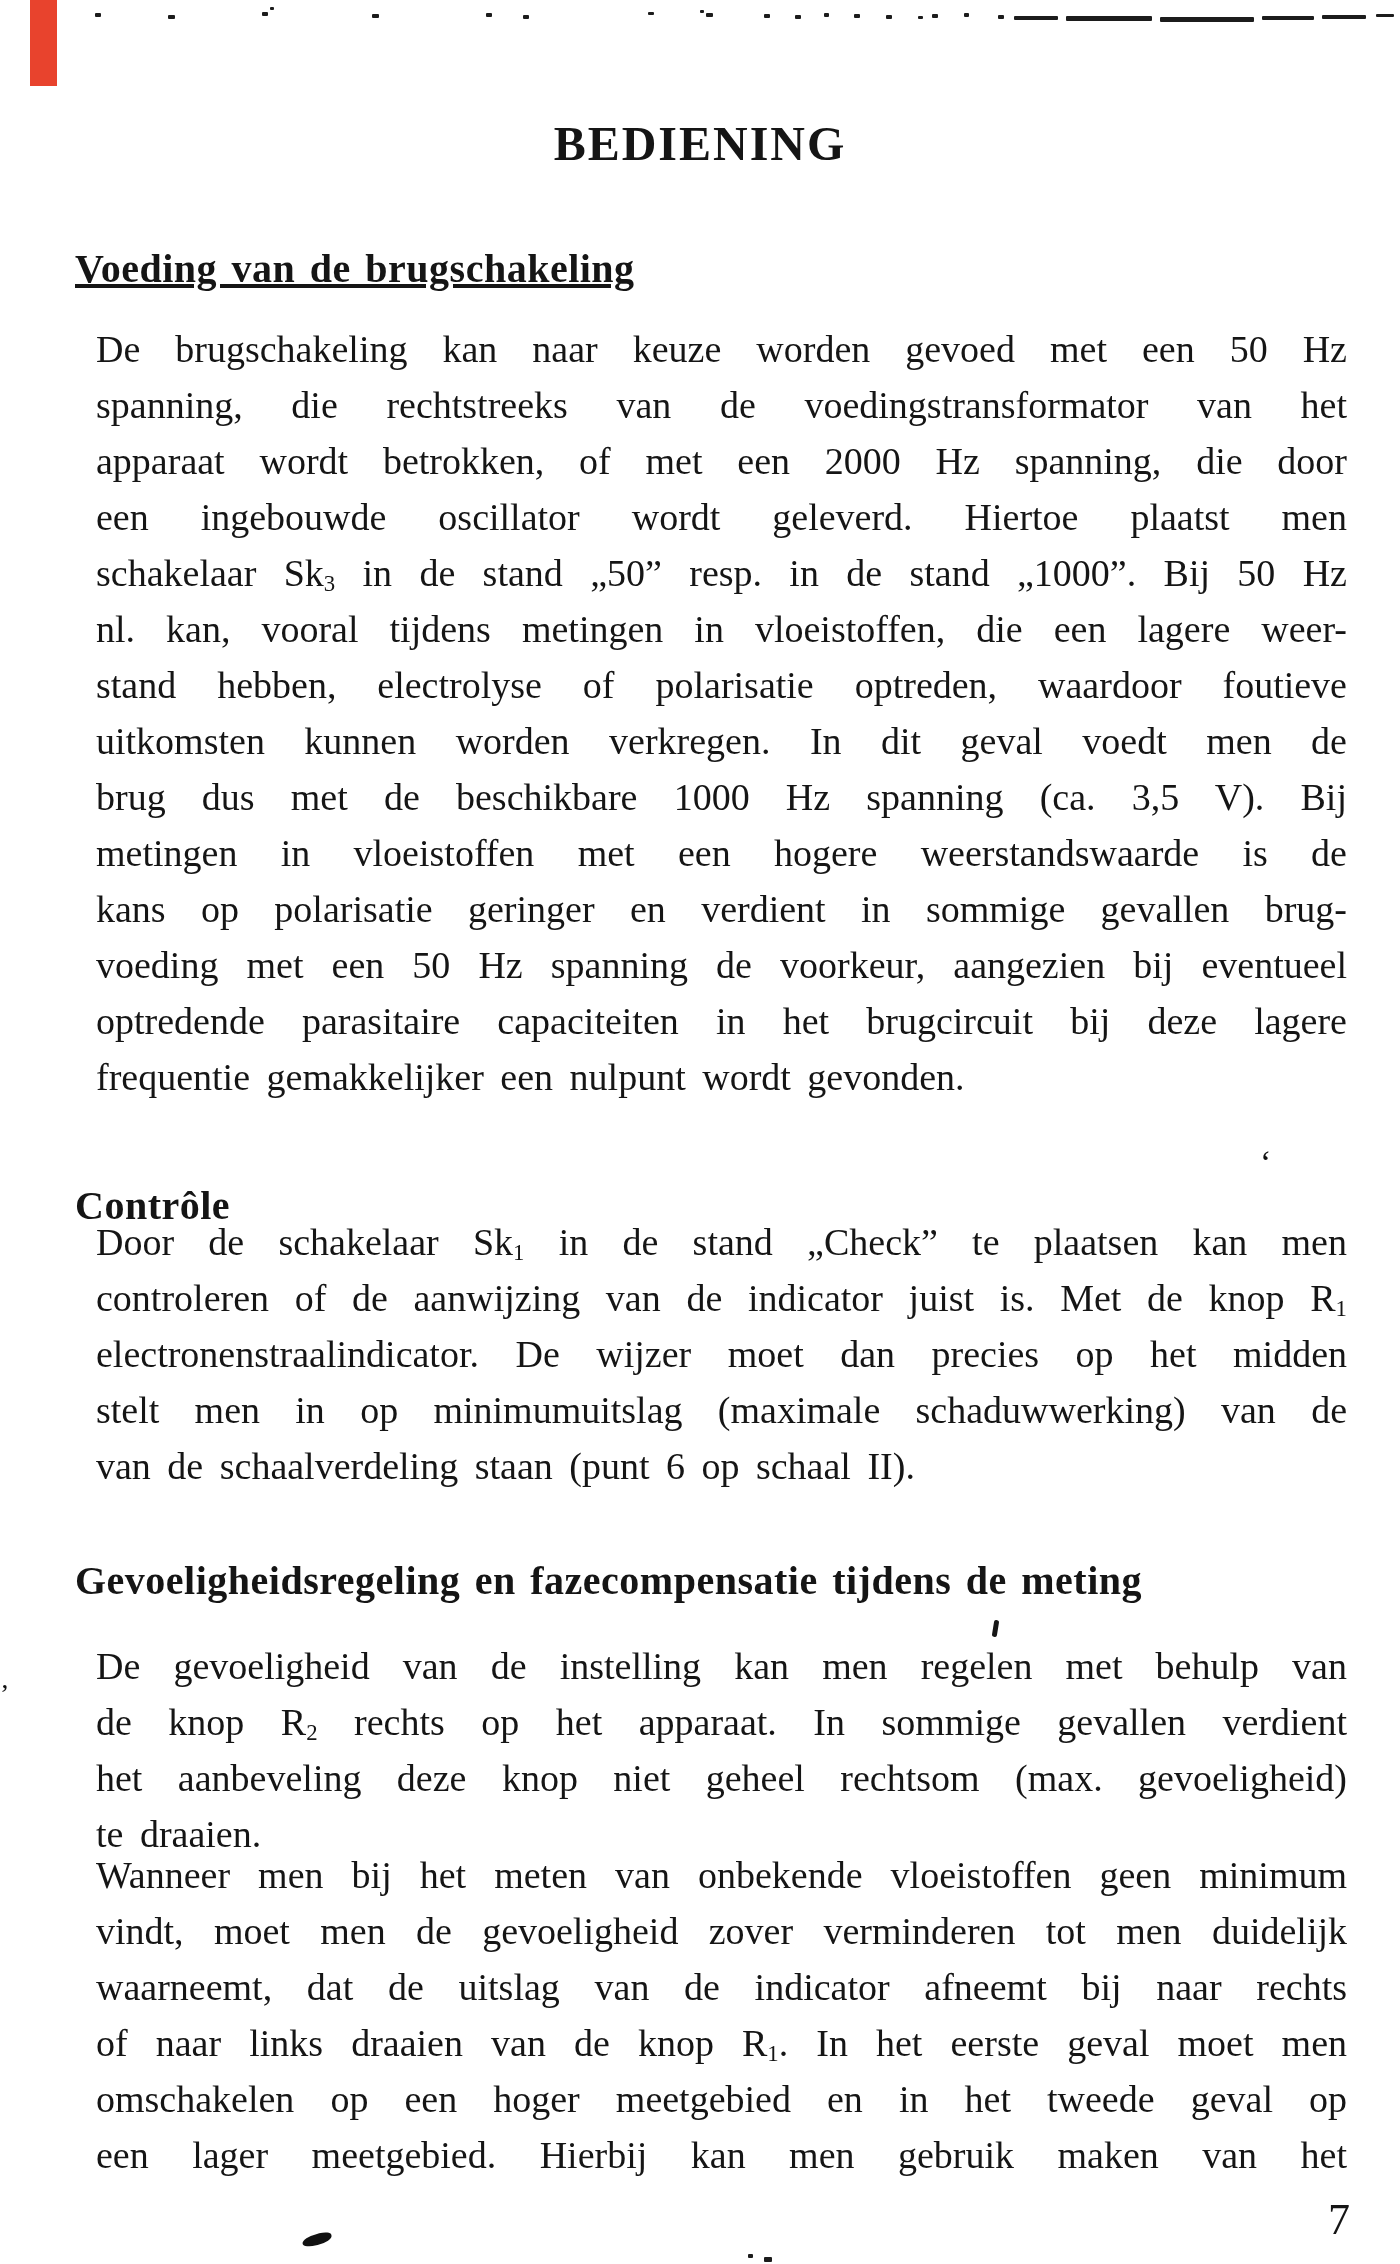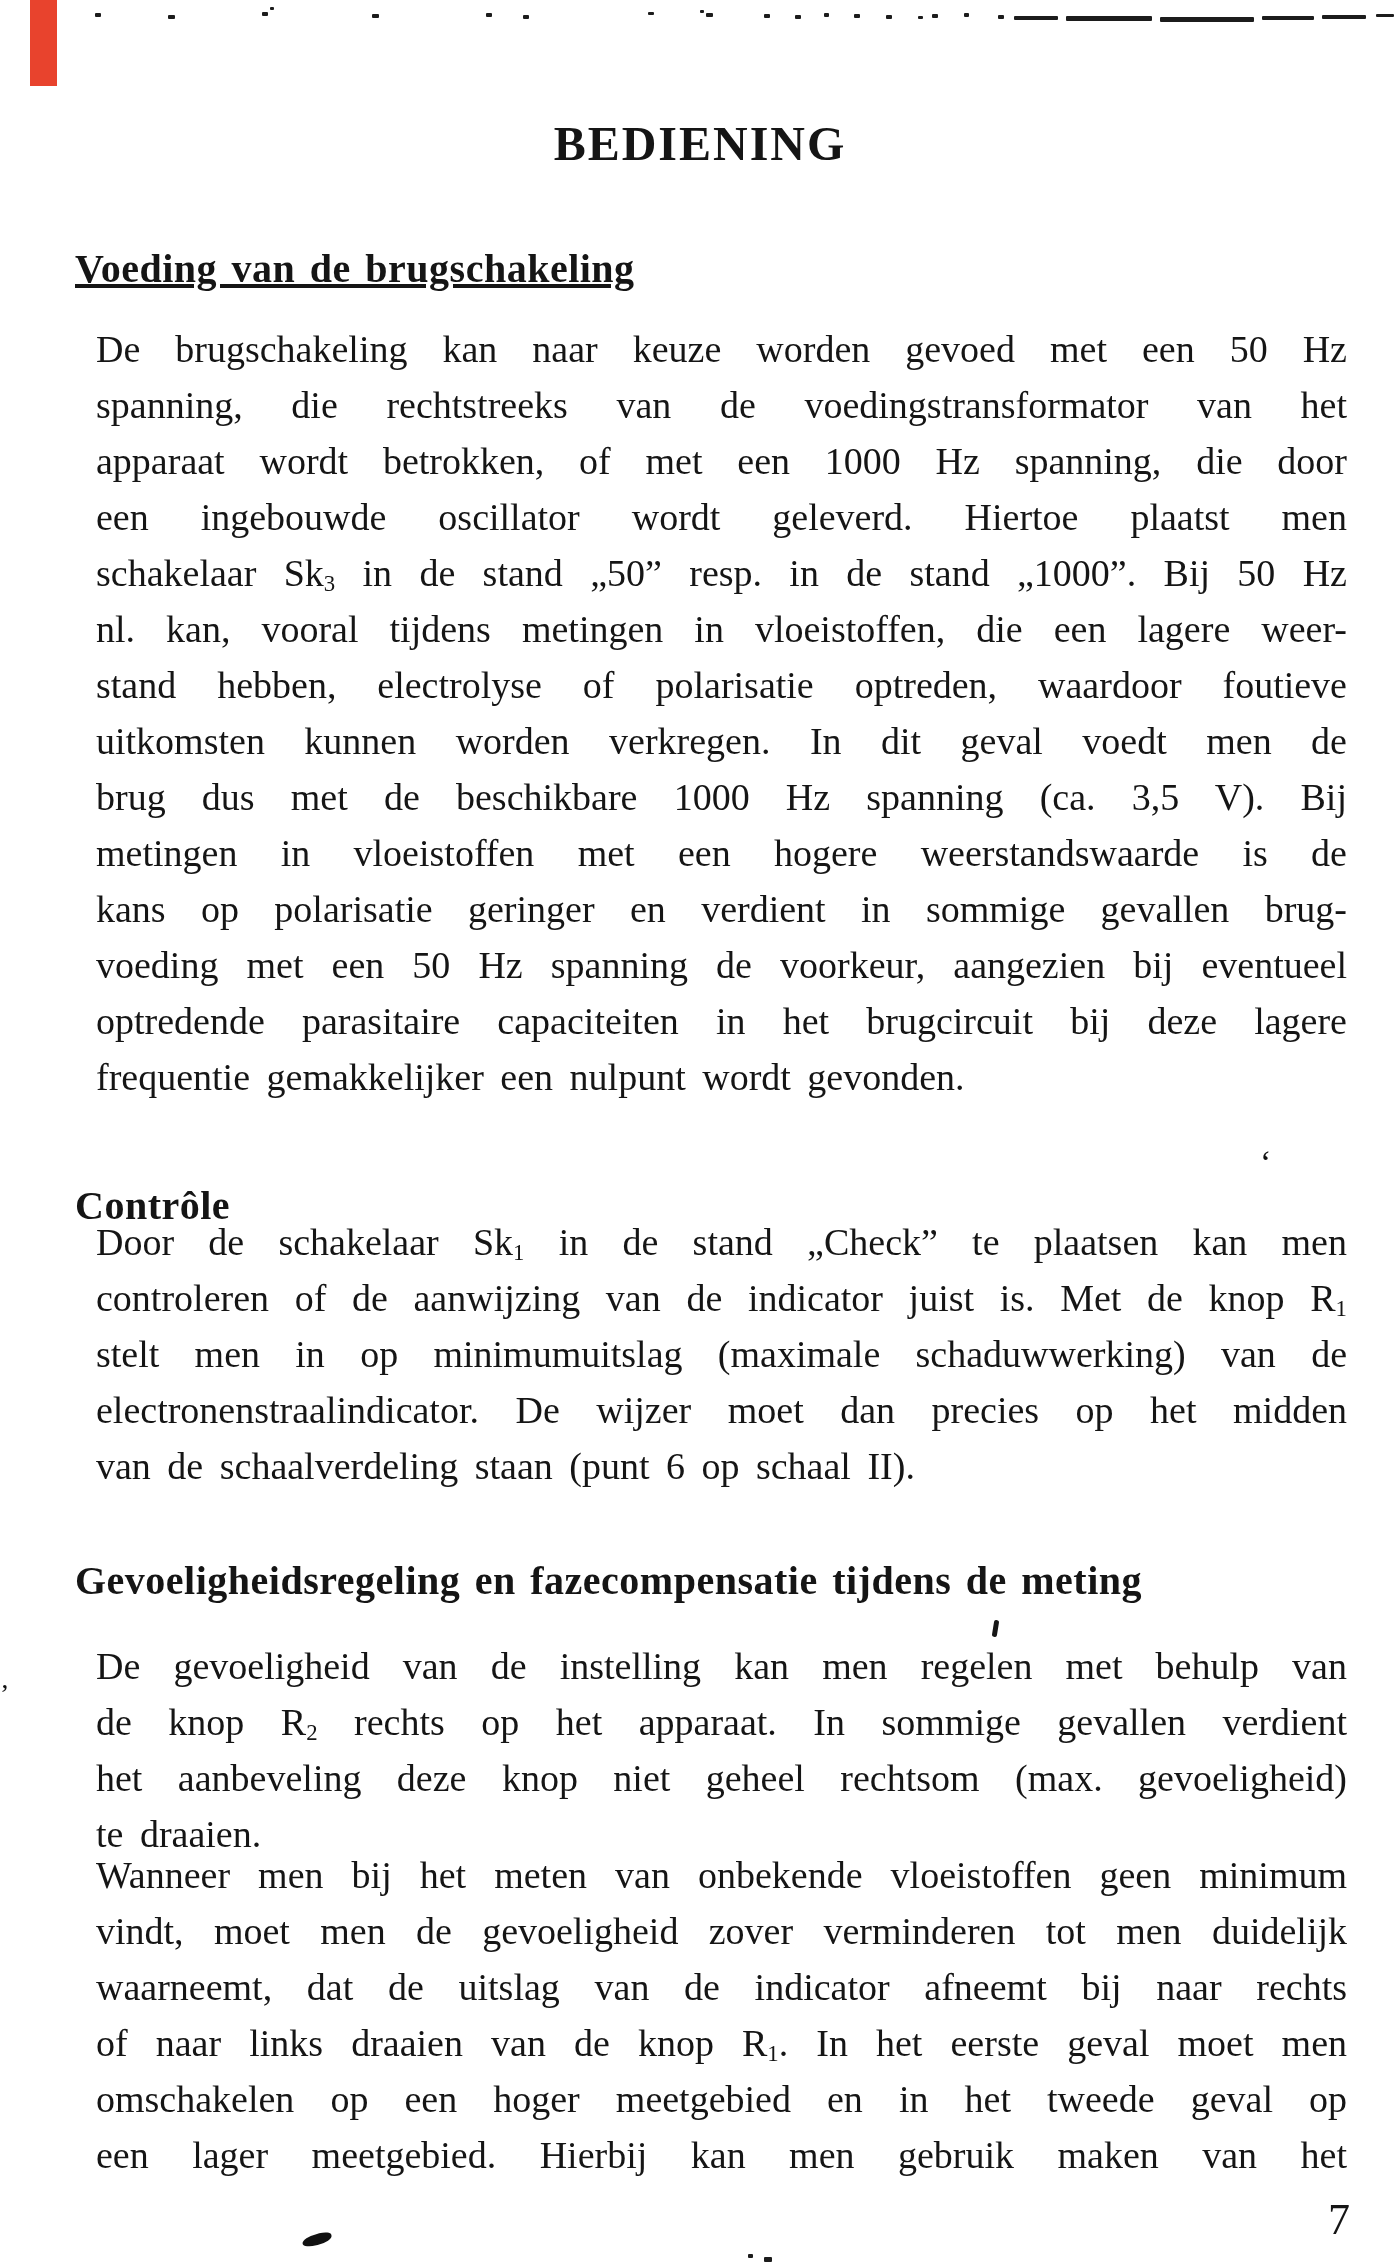--- a/index.html
+++ b/index.html
@@ -86,43 +86,43 @@
       <span style="left: 1376px; top: 14px; width: 18px; height: 3px;"></span>
     </div>
 
   <div class="title">BEDIENING</div>
 
   <div class="heading" style="top:246px;text-decoration:underline;">Voeding van de brugschakeling</div>
 
   <div class="para" style="top:321px;">
       <div class="tline j">De brugschakeling kan naar keuze worden gevoed met een 50 Hz</div>
       <div class="tline j">spanning, die rechtstreeks van de voedingstransformator van het</div>
-      <div class="tline j">apparaat wordt betrokken, of met een 1000 Hz spanning, die door</div>
+      <div class="tline j">apparaat wordt betrokken, of met een 2000 Hz spanning, die door</div>
       <div class="tline j">een ingebouwde oscillator wordt geleverd. Hiertoe plaatst men</div>
       <div class="tline j">schakelaar Sk<sub>3</sub> in de stand „50” resp. in de stand „1000”. Bij 50 Hz</div>
       <div class="tline j">nl. kan, vooral tijdens metingen in vloeistoffen, die een lagere weer-</div>
       <div class="tline j">stand hebben, electrolyse of polarisatie optreden, waardoor foutieve</div>
       <div class="tline j">uitkomsten kunnen worden verkregen. In dit geval voedt men de</div>
       <div class="tline j">brug dus met de beschikbare 1000 Hz spanning (ca. 3,5 V). Bij</div>
       <div class="tline j">metingen in vloeistoffen met een hogere weerstandswaarde is de</div>
       <div class="tline j">kans op polarisatie geringer en verdient in sommige gevallen brug-</div>
       <div class="tline j">voeding met een 50 Hz spanning de voorkeur, aangezien bij eventueel</div>
       <div class="tline j">optredende parasitaire capaciteiten in het brugcircuit bij deze lagere</div>
       <div class="tline nj">frequentie gemakkelijker een nulpunt wordt gevonden.</div>
     </div>
 
   <div class="heading" style="top:1183px;">Contrôle</div>
 
   <span class="note" style="left:1260px;top:1146px;">‘</span>
 
   <div class="para" style="top:1214px;">
       <div class="tline j">Door de schakelaar Sk<sub>1</sub> in de stand „Check” te plaatsen kan men</div>
       <div class="tline j">controleren of de aanwijzing van de indicator juist is. Met de knop R<sub>1</sub></div>
+      <div class="tline j">electronenstraalindicator. De wijzer moet dan precies op het midden</div>
       <div class="tline j">stelt men in op minimumuitslag (maximale schaduwwerking) van de</div>
-      <div class="tline j">electronenstraalindicator. De wijzer moet dan precies op het midden</div>
       <div class="tline nj">van de schaalverdeling staan (punt 6 op schaal II).</div>
     </div>
 
   <div class="heading" style="top:1558px;">Gevoeligheidsregeling en fazecompensatie tijdens de meting</div>
 
   <div class="tick"></div>
 
   <div class="para" style="top:1638px;">
       <div class="tline j">De gevoeligheid van de instelling kan men regelen met behulp van</div>
       <div class="tline j">de knop R<sub>2</sub> rechts op het apparaat. In sommige gevallen verdient</div>

